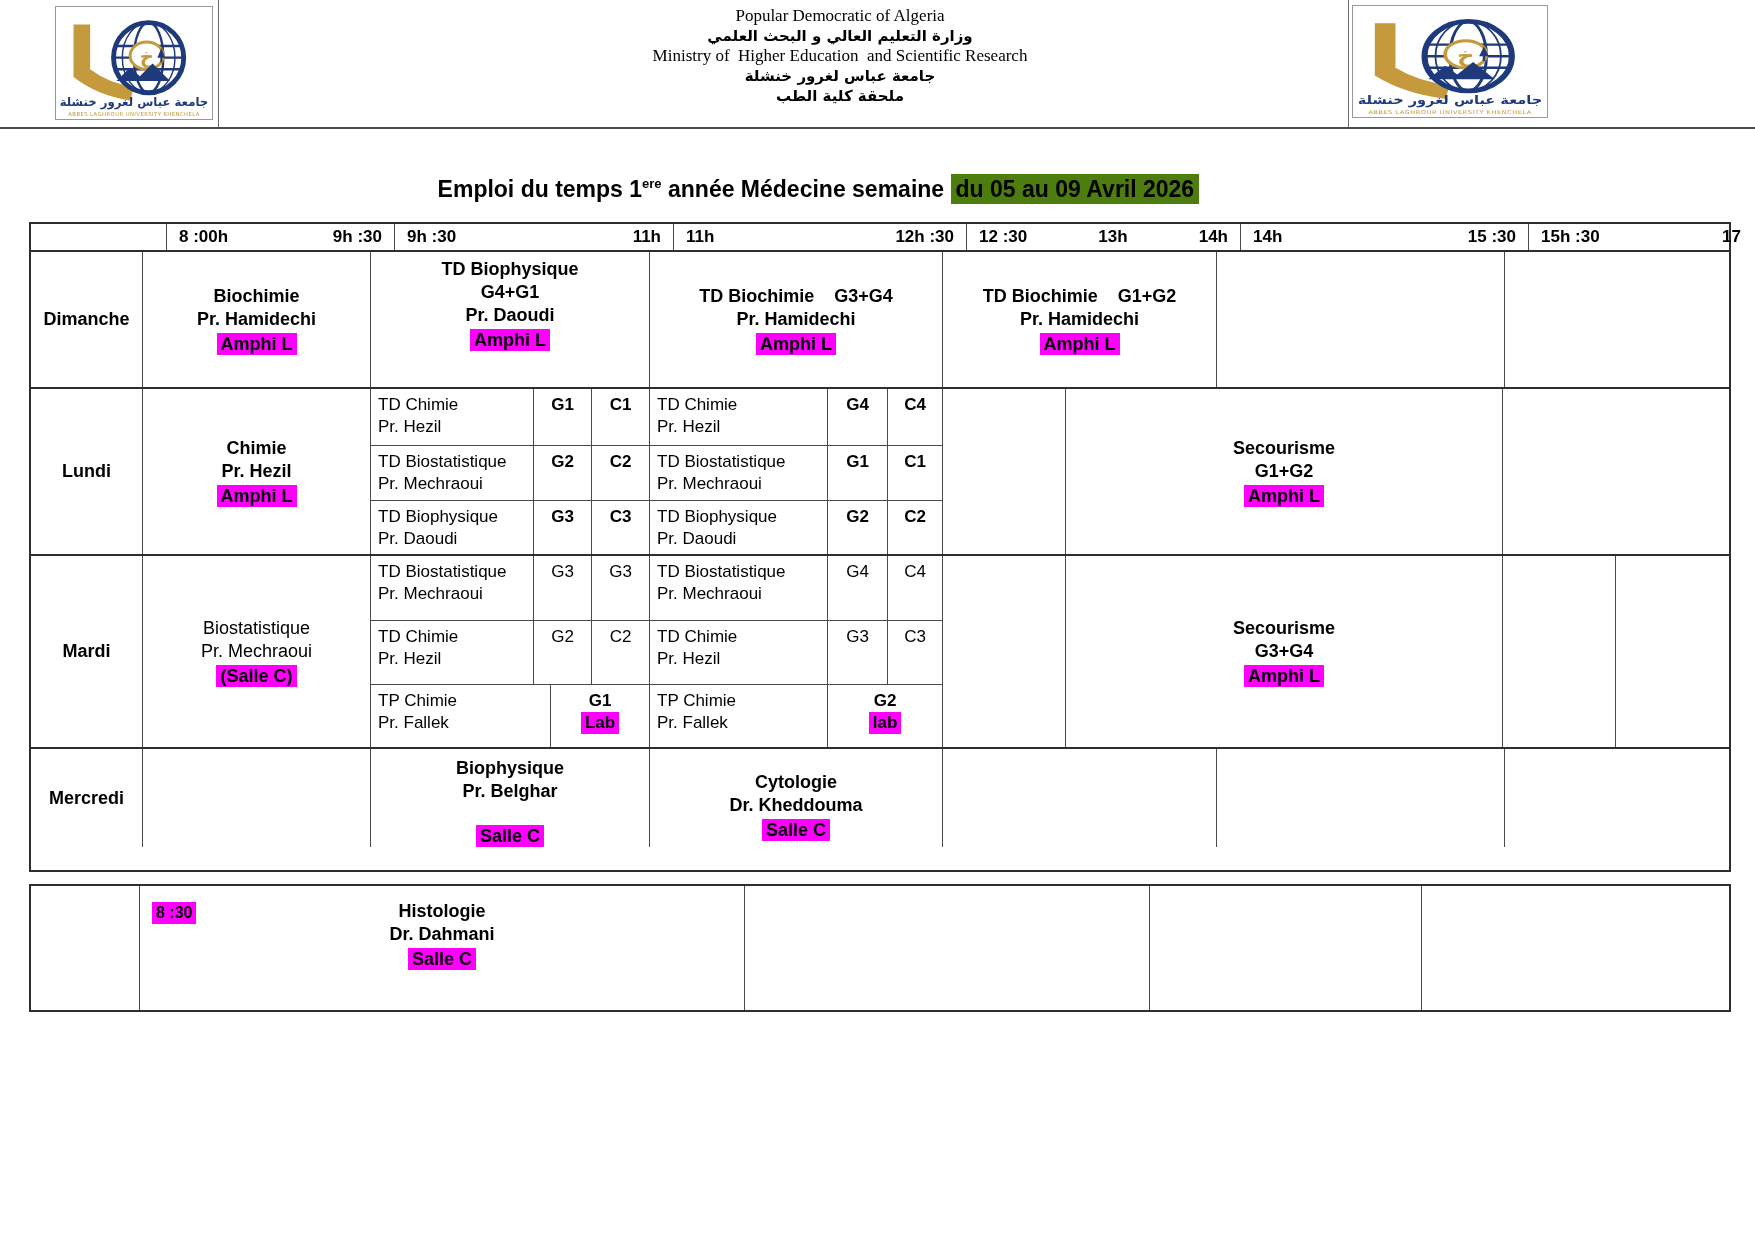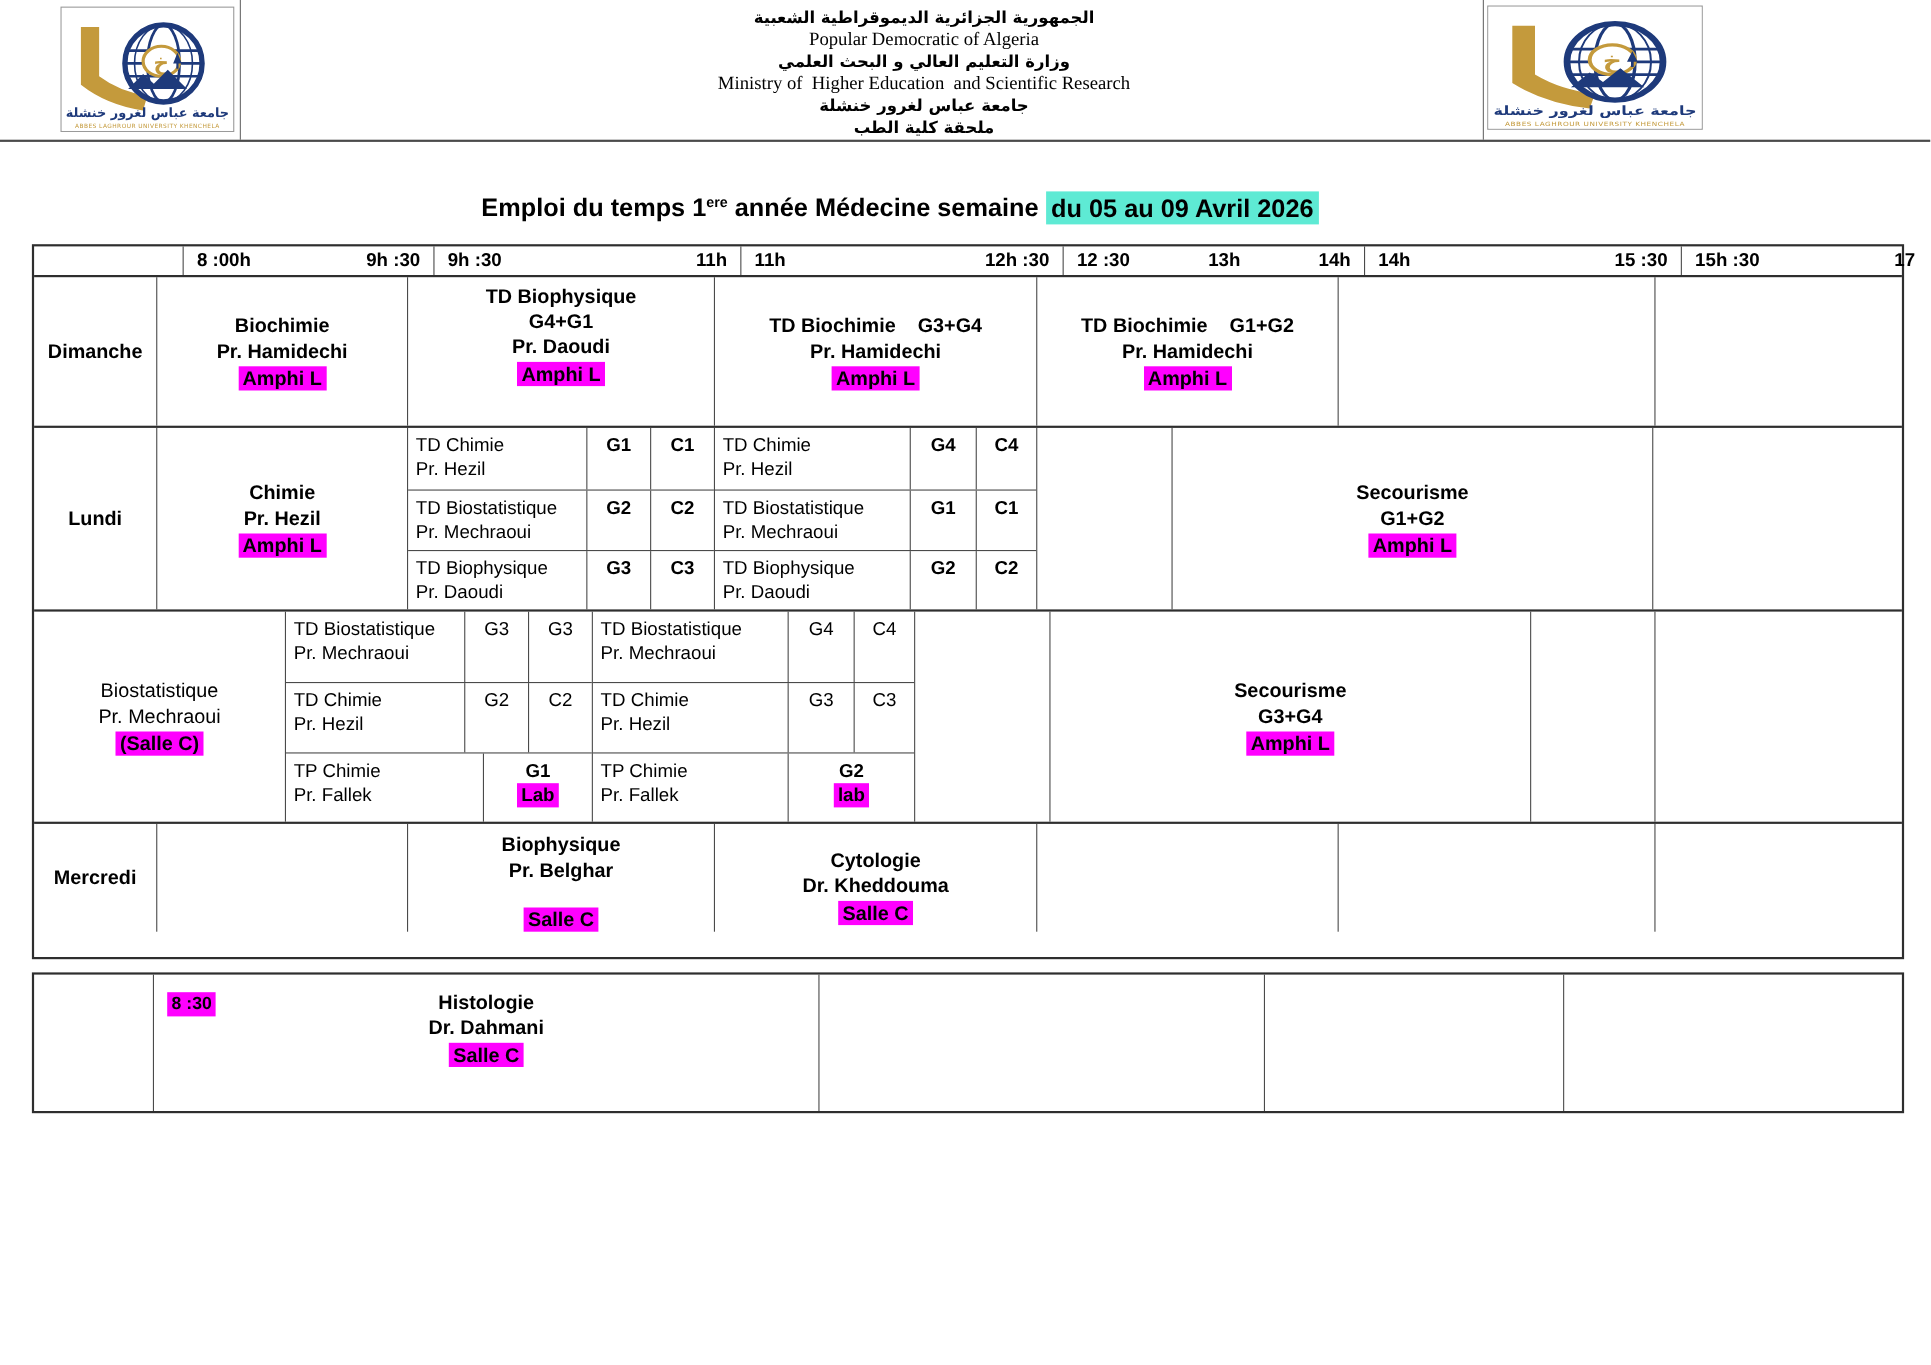--- a/index.html
+++ b/index.html
@@ -23,21 +23,21 @@
 
   
   .title-row {
     position:absolute; top:130px; left:0; width:1624px; height:36px;
     text-align:center; font-size:23px; font-weight:bold; line-height:36px; white-space:pre;
   }
   .title-sup { font-size:13px; vertical-align:super; }
   .hl {
     display:inline-block; background:#FF00FF; font-weight:bold; padding:0 4px; line-height:22px;
   }
-  .title-hl { background:#5eead4; padding:2px 5px;text-align:right; }
+  .title-hl { background:#4d7c0f; padding:2px 5px;text-align:right; }
 
   
   .tt { position:absolute; left:29px; width:1702px; border:2px solid #2e2e2e; background:#fff; }
   .row { display:flex; width:100%; }
   .row + .row { border-top:2px solid #2e2e2e; }
   .cell { border-left:1px solid #4a4a4a; position:relative; }
   .cell:first-child { border-left:none; }
 
   .th-row { height:26px; font-weight:bold; font-size:17px;margin-left:24px; }
   .th-row .cell { display:flex; justify-content:space-between; align-items:center; padding:0 12px; white-space:pre; }
@@ -111,21 +111,20 @@
       <ellipse cx="93" cy="50" rx="17" ry="14" fill="#ffffff" stroke="#C49A3C" stroke-width="3"></ellipse>
       <text x="93" y="58" font-size="20" font-weight="bold" fill="#C49A3C" text-anchor="middle">خ</text>
       <path d="M62,76 L76,62 L86,71 L99,58 L117,76 Z" fill="#1E3A7B"></path>
       <path d="M104,52 l4,-10 l4,10 z M107,52 h2 v5 h-2 z" fill="#1E3A7B"></path>
       <text x="80" y="102" font-size="12" font-weight="bold" fill="#1E3A7B" text-anchor="middle">جامعة عباس لغرور خنشلة</text>
       <text x="80" y="112" font-size="5.5" fill="#C49A3C" text-anchor="middle" letter-spacing="0.4">ABBES LAGHROUR UNIVERSITY KHENCHELA</text>
     </svg>
   </div>
 
   <div class="hdr-center">
-    <div class="hdr-line hdr-ar">الجمهورية الجزائرية الديموقراطية الشعبية</div>
     <div class="hdr-line hdr-en">Popular Democratic of Algeria</div>
     <div class="hdr-line hdr-ar">وزارة التعليم العالي و البحث العلمي</div>
     <div class="hdr-line hdr-en">Ministry of  Higher Education  and Scientific Research</div>
     <div class="hdr-line hdr-ar">جامعة عباس لغرور خنشلة</div>
     <div class="hdr-line hdr-ar-bold">ملحقة كلية الطب</div>
   </div>
 
   <div class="hdr-vrule" style="left:218px;"></div>
   <div class="hdr-vrule" style="left:1348px;"></div>
   <div class="hdr-hrule"></div>
@@ -263,20 +262,21 @@
       <div class="c-lines">
         <span>Secourisme</span>
         <span>G1+G2</span>
         <span class="hl">Amphi L</span>
       </div>
     </div>
     <div class="cell w-f"></div>
   </div>
 
   <div class="row" style="height:193px;">
+    <div class="cell w-day daycell">Mardi</div>
     <div class="cell w-a">
       <div class="c-lines regular">
         <span>Biostatistique</span>
         <span>Pr. Mechraoui</span>
         <span class="hl">(Salle C)</span>
       </div>
     </div>
 
     <div class="cell w-b sub">
       <div class="srow" style="height:64px;">

